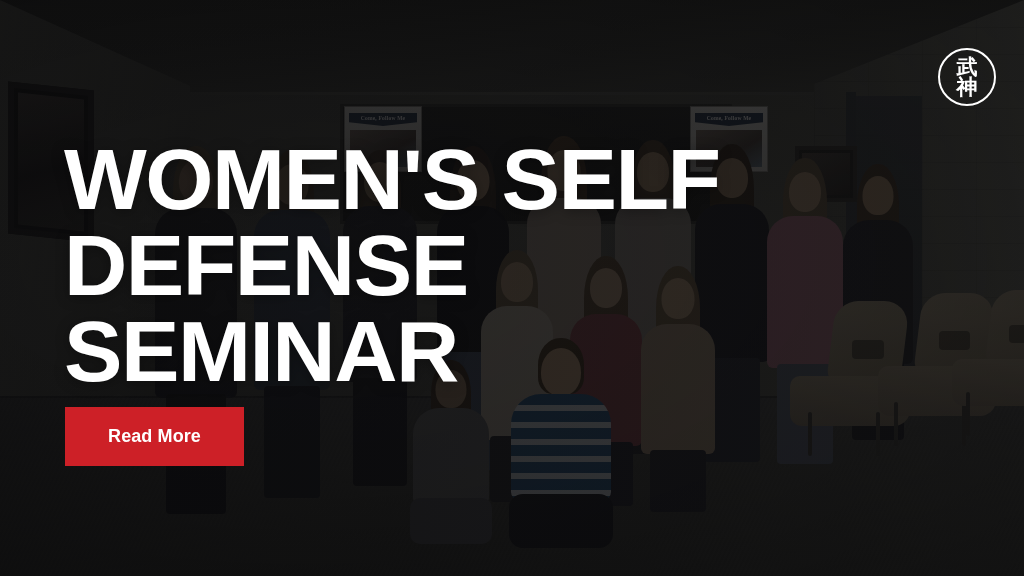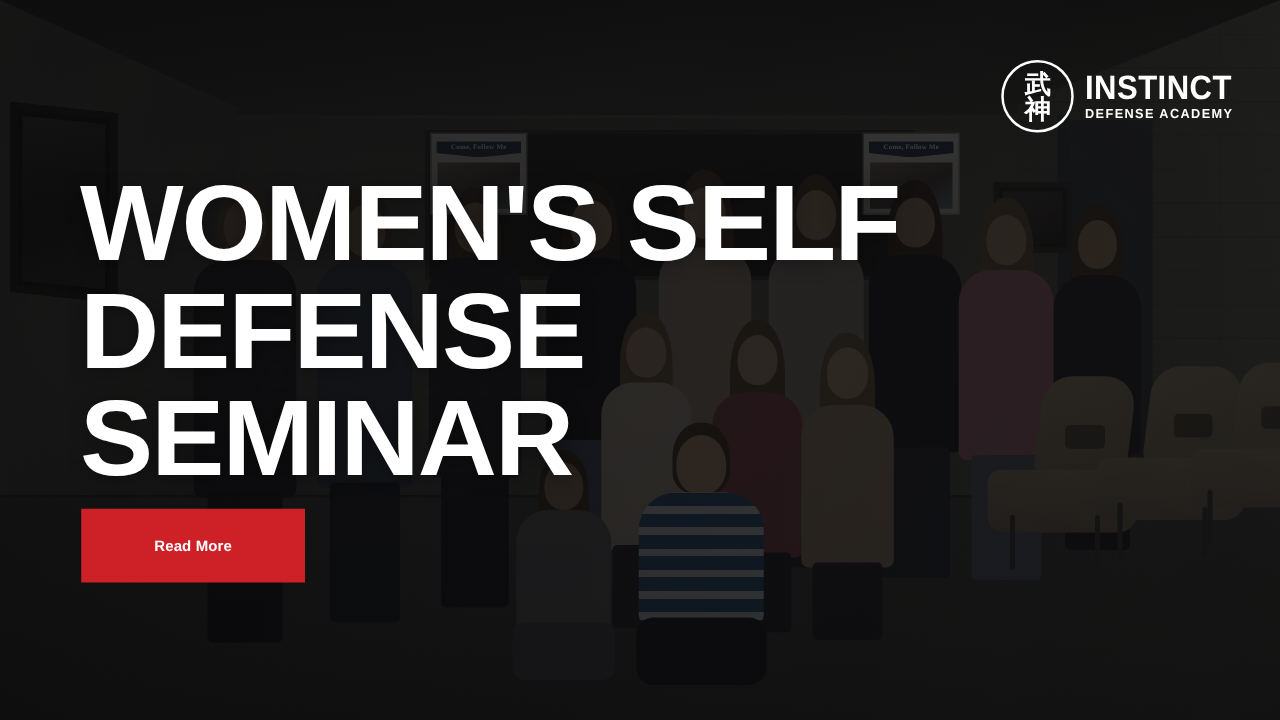--- a/index.html
+++ b/index.html
@@ -189,21 +189,21 @@
   }
 
   .cta {
     position:absolute; left:65px; top:407px;
     width:179px; height:59px;
     background:#cd2027;
     border:none; cursor:pointer;
     display:flex; align-items:center; justify-content:center;
     color:#ffffff;
     font-family:"Liberation Sans", sans-serif;
-    font-size:12px; font-weight:600; letter-spacing:.1px;
+    font-size:18px; font-weight:600; letter-spacing:.1px;
   }
 
   
   .logo {
     position:absolute; right:28px; top:48px;
     display:flex; align-items:center; gap:9px;
   }
   .logo-mark {
     position:relative; width:58px; height:58px;
     border:2.6px solid #ffffff; border-radius:50%;
@@ -394,20 +394,16 @@
       <span>Read More</span>
     </button>
 
     <div class="logo">
       <div class="logo-mark">
         <div class="logo-kanji">
           <span>武</span>
           <span>神</span>
         </div>
       </div>
-      <div class="logo-text">
-        <div class="logo-name">INSTINCT</div>
-        <div class="logo-sub">DEFENSE ACADEMY</div>
-      </div>
     </div>
 
   </div>
 </div>
 
 </body></html>

